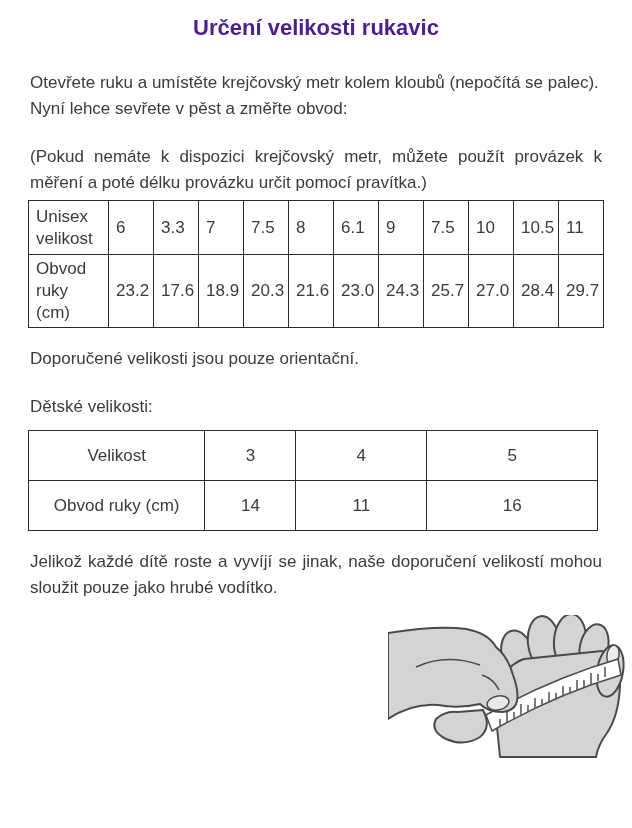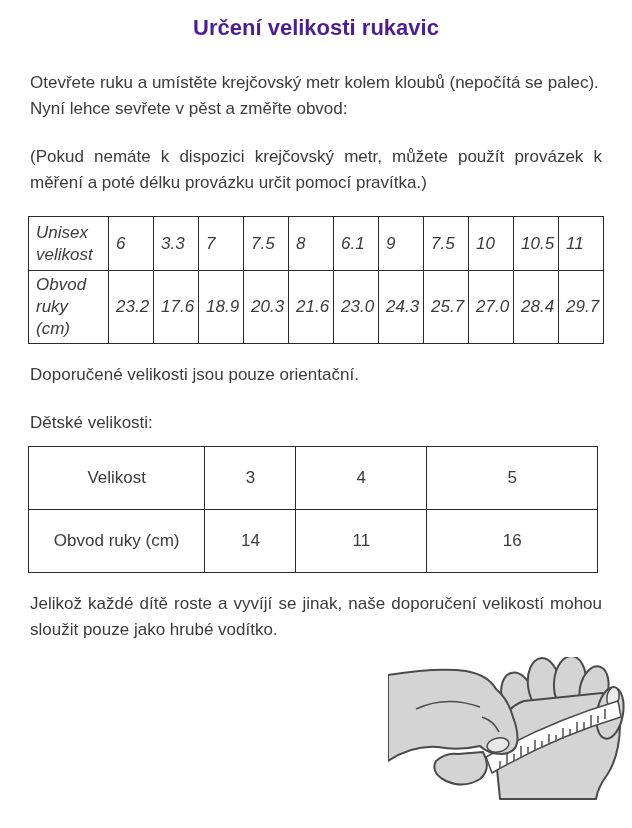--- a/index.html
+++ b/index.html
@@ -34,26 +34,26 @@
     border-collapse: collapse;
     table-layout: fixed;
   }
   td {
     border: 1px solid #2b2b2b;
     font-size: 17px; line-height: 22px;
     color: #3b3b3b;
     vertical-align: middle;
   }
 
-  table.t1 { width: 576px; margin-top: 20px; font-style: italic; }
+  table.t1 { width: 576px; margin-top: 4px; }
   table.t1 td { height: 54px; padding: 3px 4px 3px 7px; text-align: left; }
   table.t1 td.hdr { width: 80px; }
 
   table.t2 { width: 570px; margin-top: 10px; }
-  table.t2 td { height: 50px; text-align: center; padding: 20px; }
+  table.t2 td { height: 50px; text-align: center; padding: 0; }
   table.t2 td.c1 { width: 31%; }
   table.t2 td.c2 { width: 16%; }
   table.t2 td.c3 { width: 23%; }
   table.t2 td.c4 { width: 30%; }
 
   .illustration {
     width: 238px; height: 152px;
     margin: 14px -22px 0 auto;
   }
   .illustration svg { display: block; width: 100%; height: 100%; }

